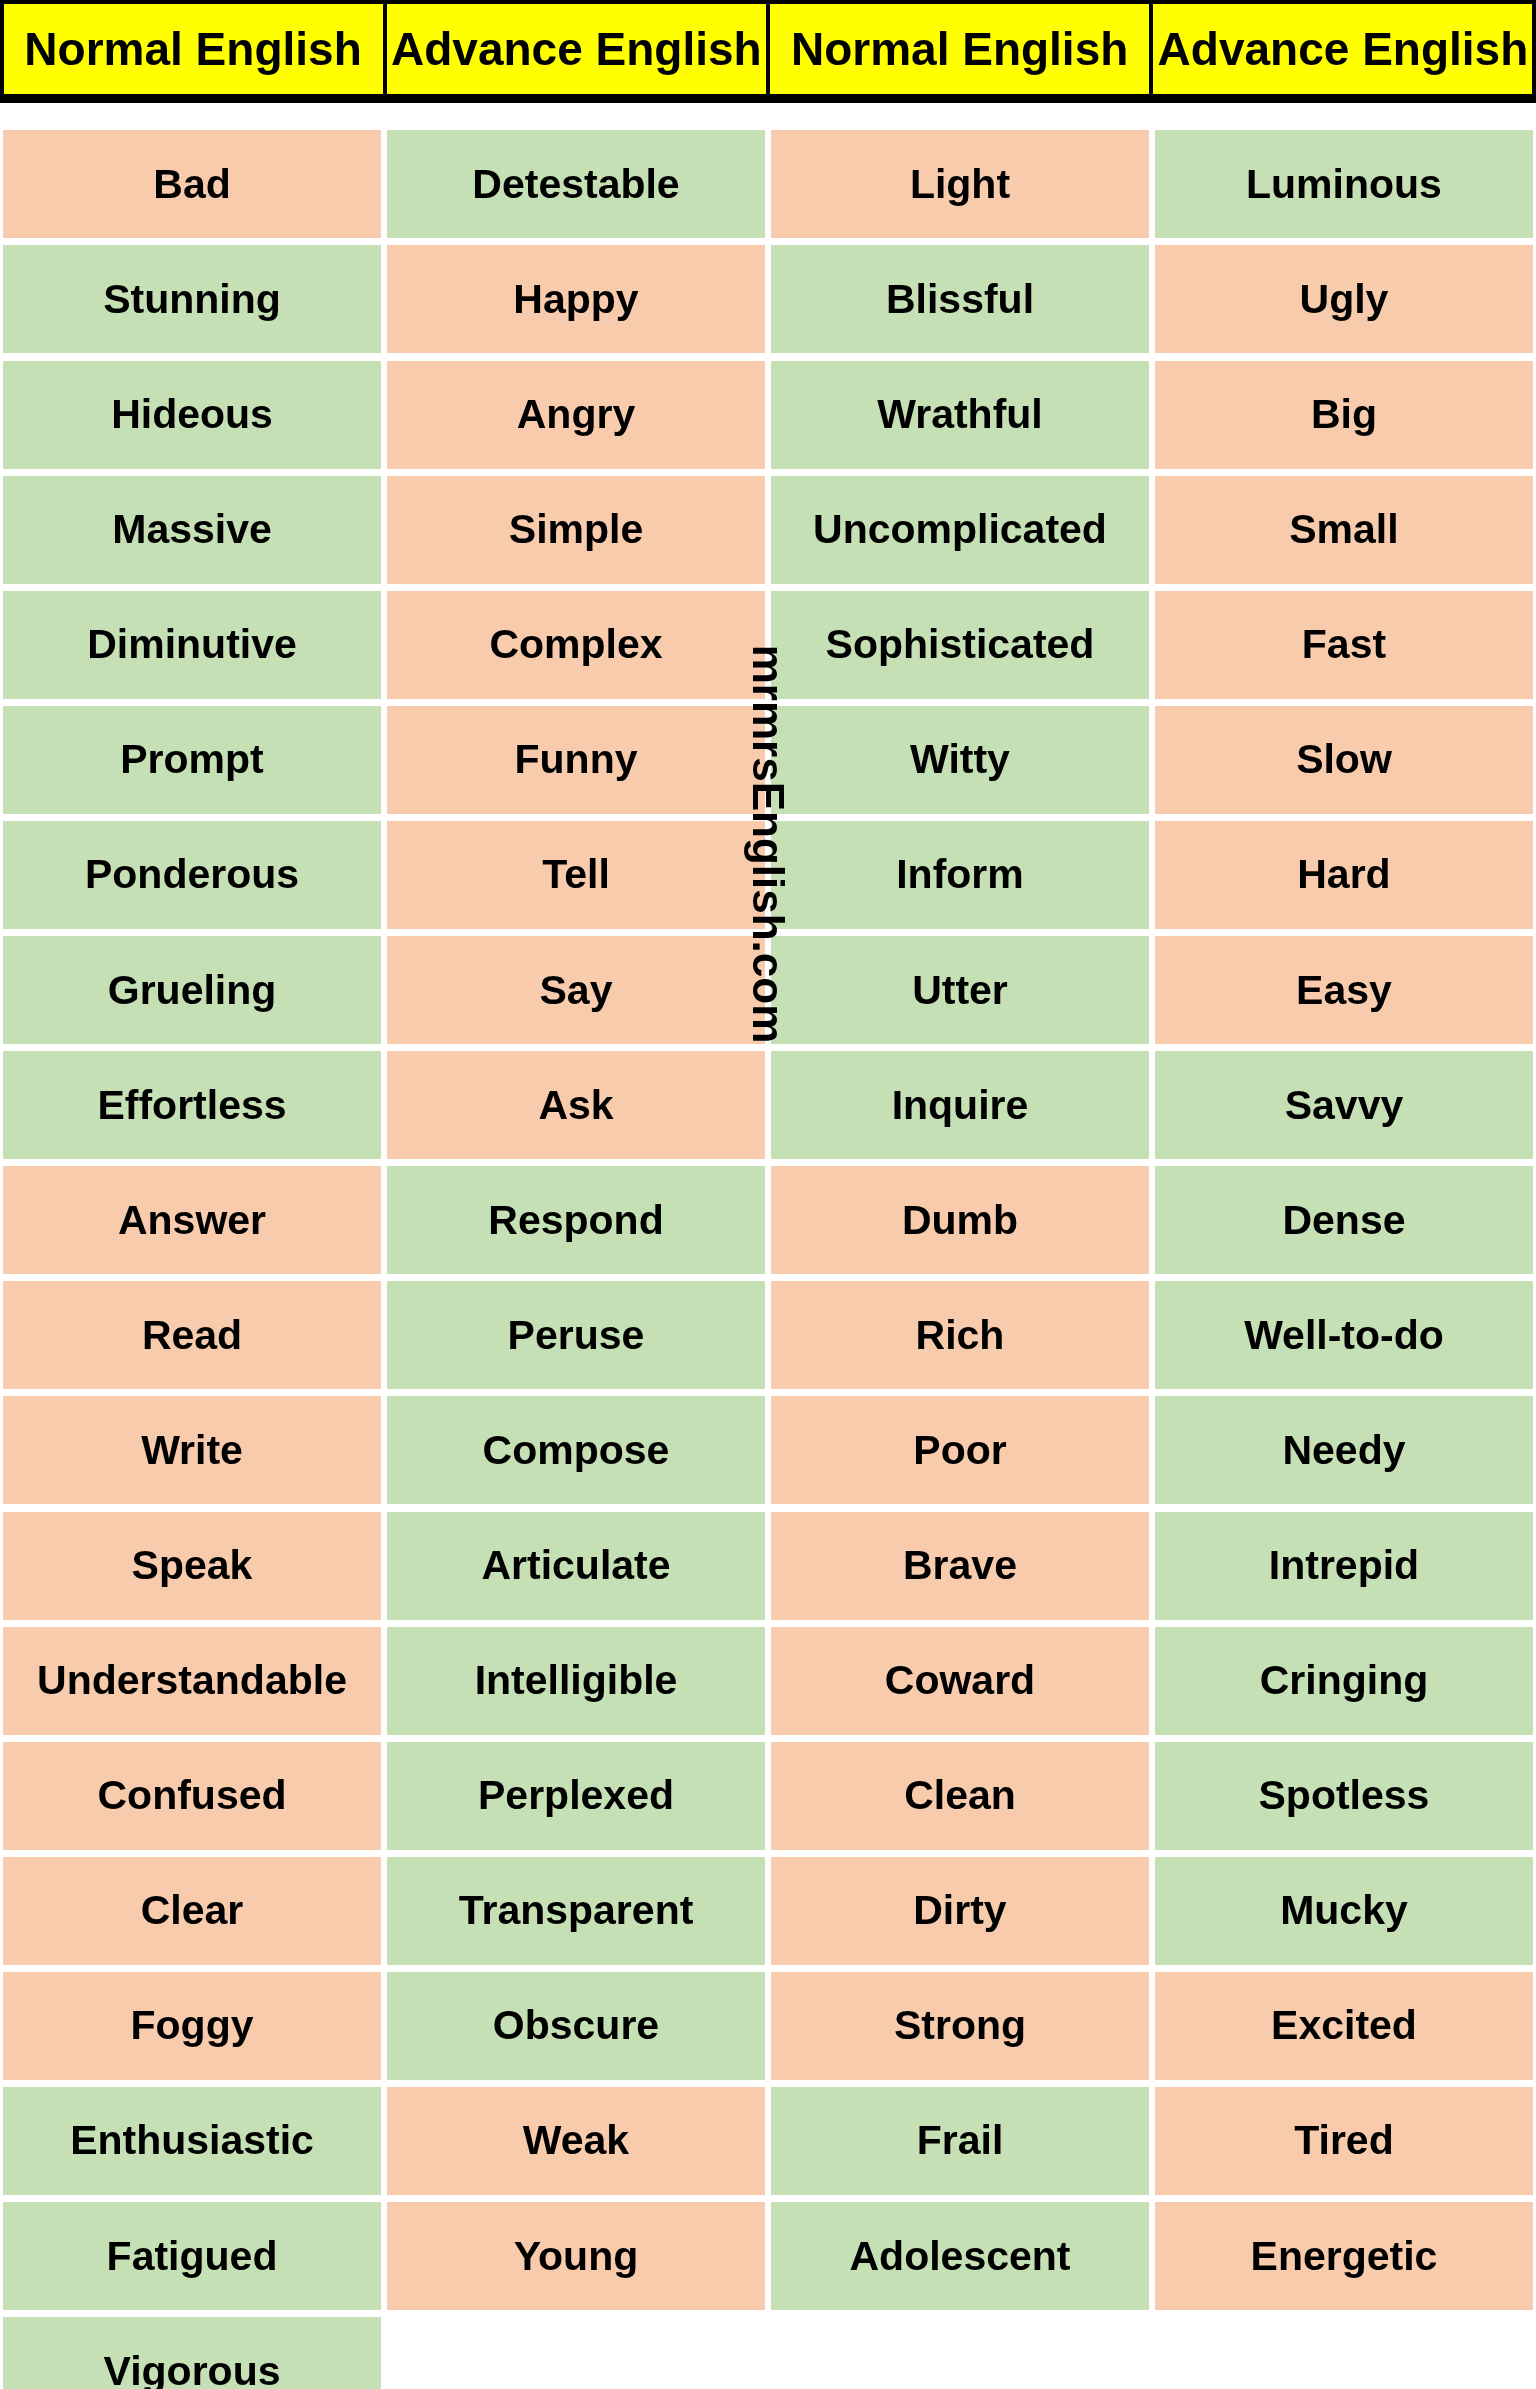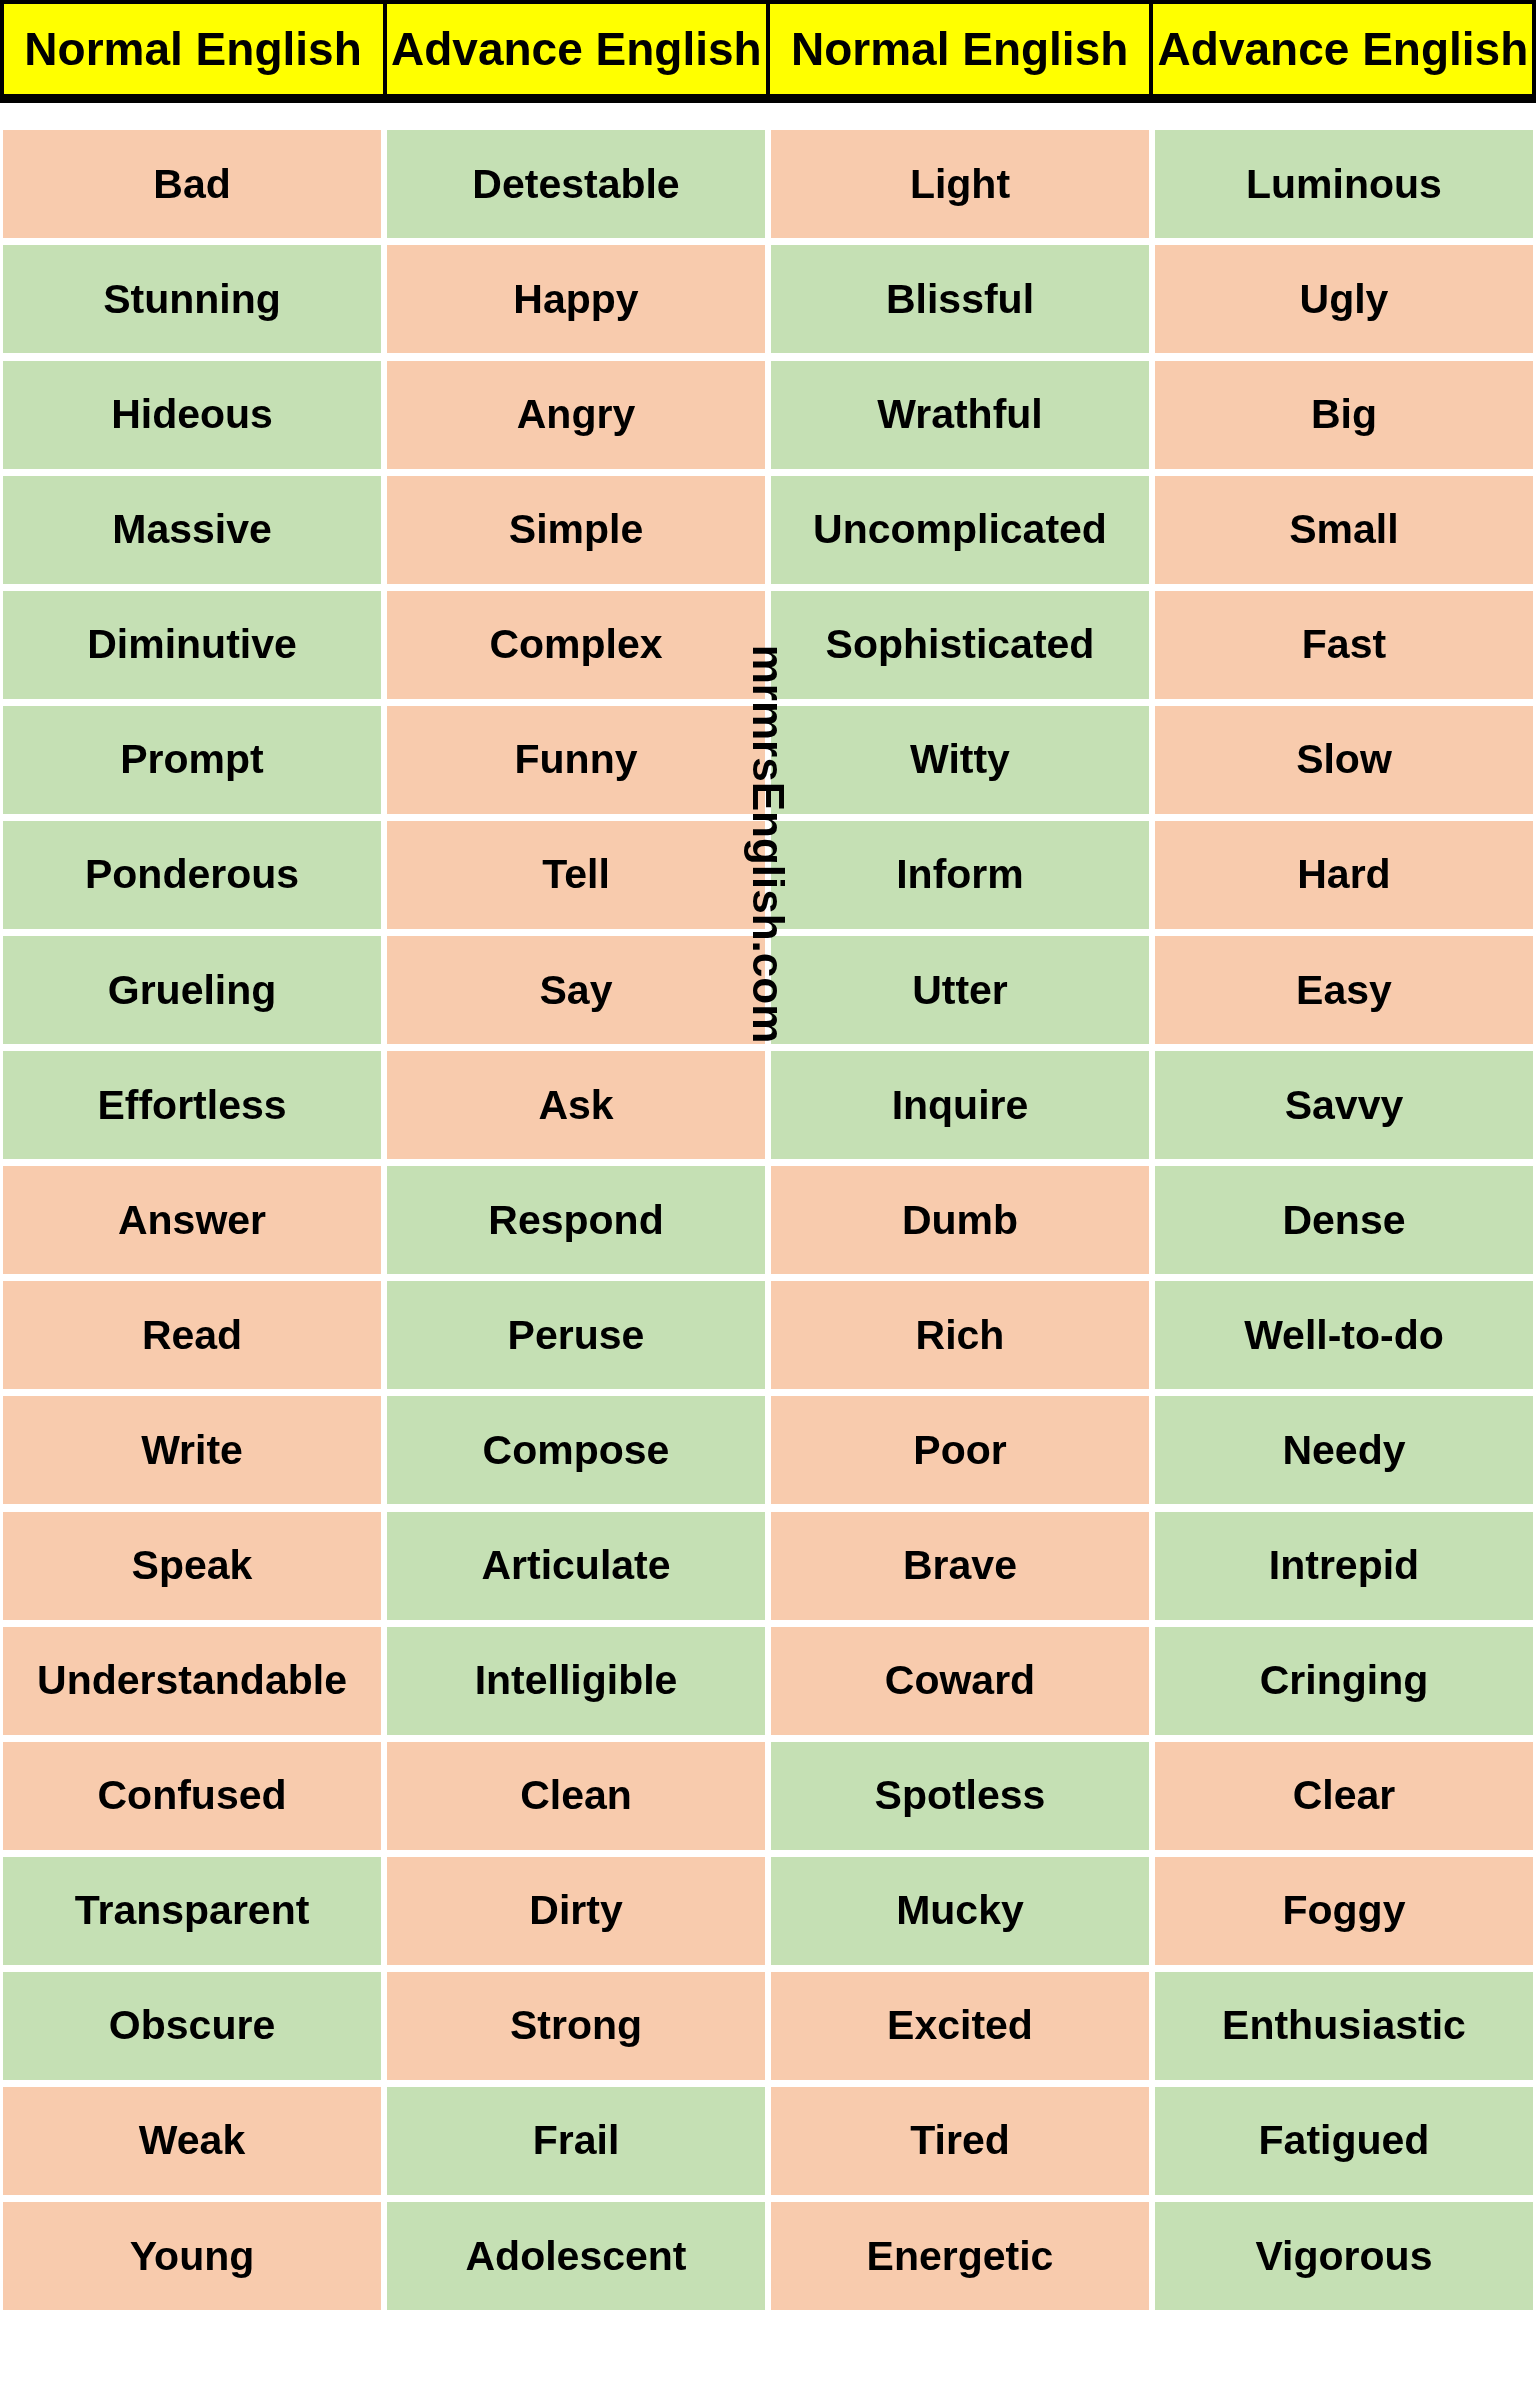--- a/index.html
+++ b/index.html
@@ -137,20 +137,21 @@
       <div class="cell advance">Needy</div>
       <div class="cell normal">Speak</div>
       <div class="cell advance">Articulate</div>
       <div class="cell normal">Brave</div>
       <div class="cell advance">Intrepid</div>
       <div class="cell normal">Understandable</div>
       <div class="cell advance">Intelligible</div>
       <div class="cell normal">Coward</div>
       <div class="cell advance">Cringing</div>
       <div class="cell normal">Confused</div>
+      <div class="cell advance">Perplexed</div>
       <div class="cell normal">Clean</div>
       <div class="cell advance">Spotless</div>
       <div class="cell normal">Clear</div>
       <div class="cell advance">Transparent</div>
       <div class="cell normal">Dirty</div>
       <div class="cell advance">Mucky</div>
       <div class="cell normal">Foggy</div>
       <div class="cell advance">Obscure</div>
       <div class="cell normal">Strong</div>
       <div class="cell normal">Excited</div>

